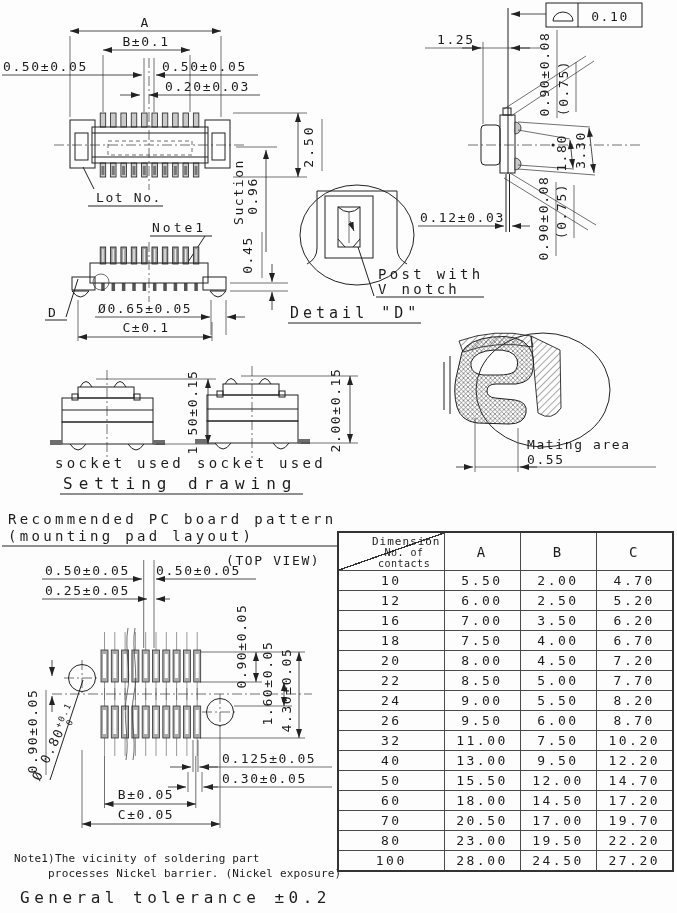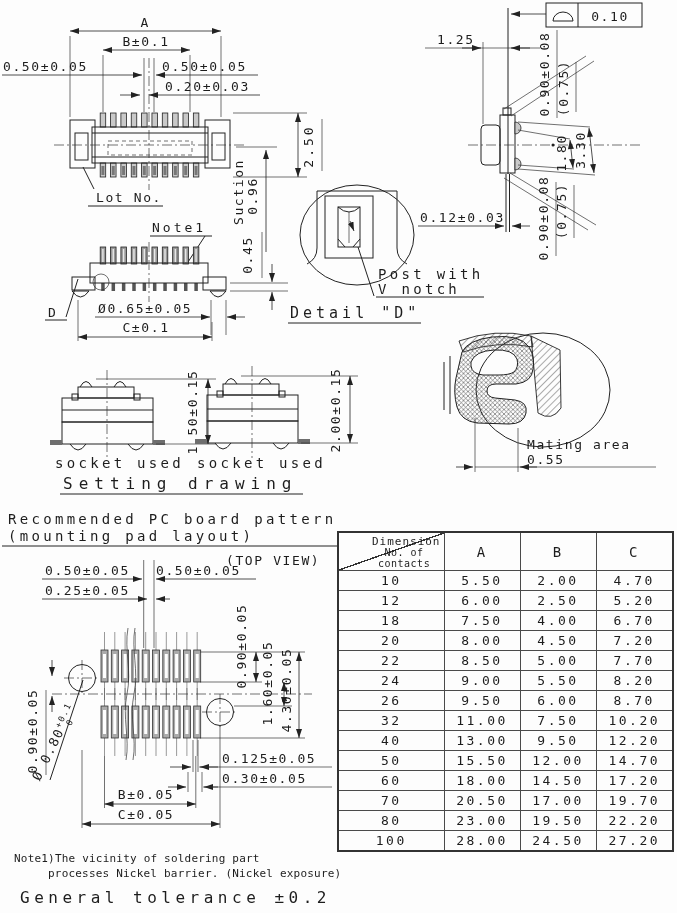--- a/index.html
+++ b/index.html
@@ -503,20 +503,26 @@
             <td>2.00</td>
             <td>4.70</td>
           </tr>
           <tr>
             <td>12</td>
             <td>6.00</td>
             <td>2.50</td>
             <td>5.20</td>
           </tr>
           <tr>
+            <td>16</td>
+            <td>7.00</td>
+            <td>3.50</td>
+            <td>6.20</td>
+          </tr>
+          <tr>
             <td>18</td>
             <td>7.50</td>
             <td>4.00</td>
             <td>6.70</td>
           </tr>
           <tr>
             <td>20</td>
             <td>8.00</td>
             <td>4.50</td>
             <td>7.20</td>

